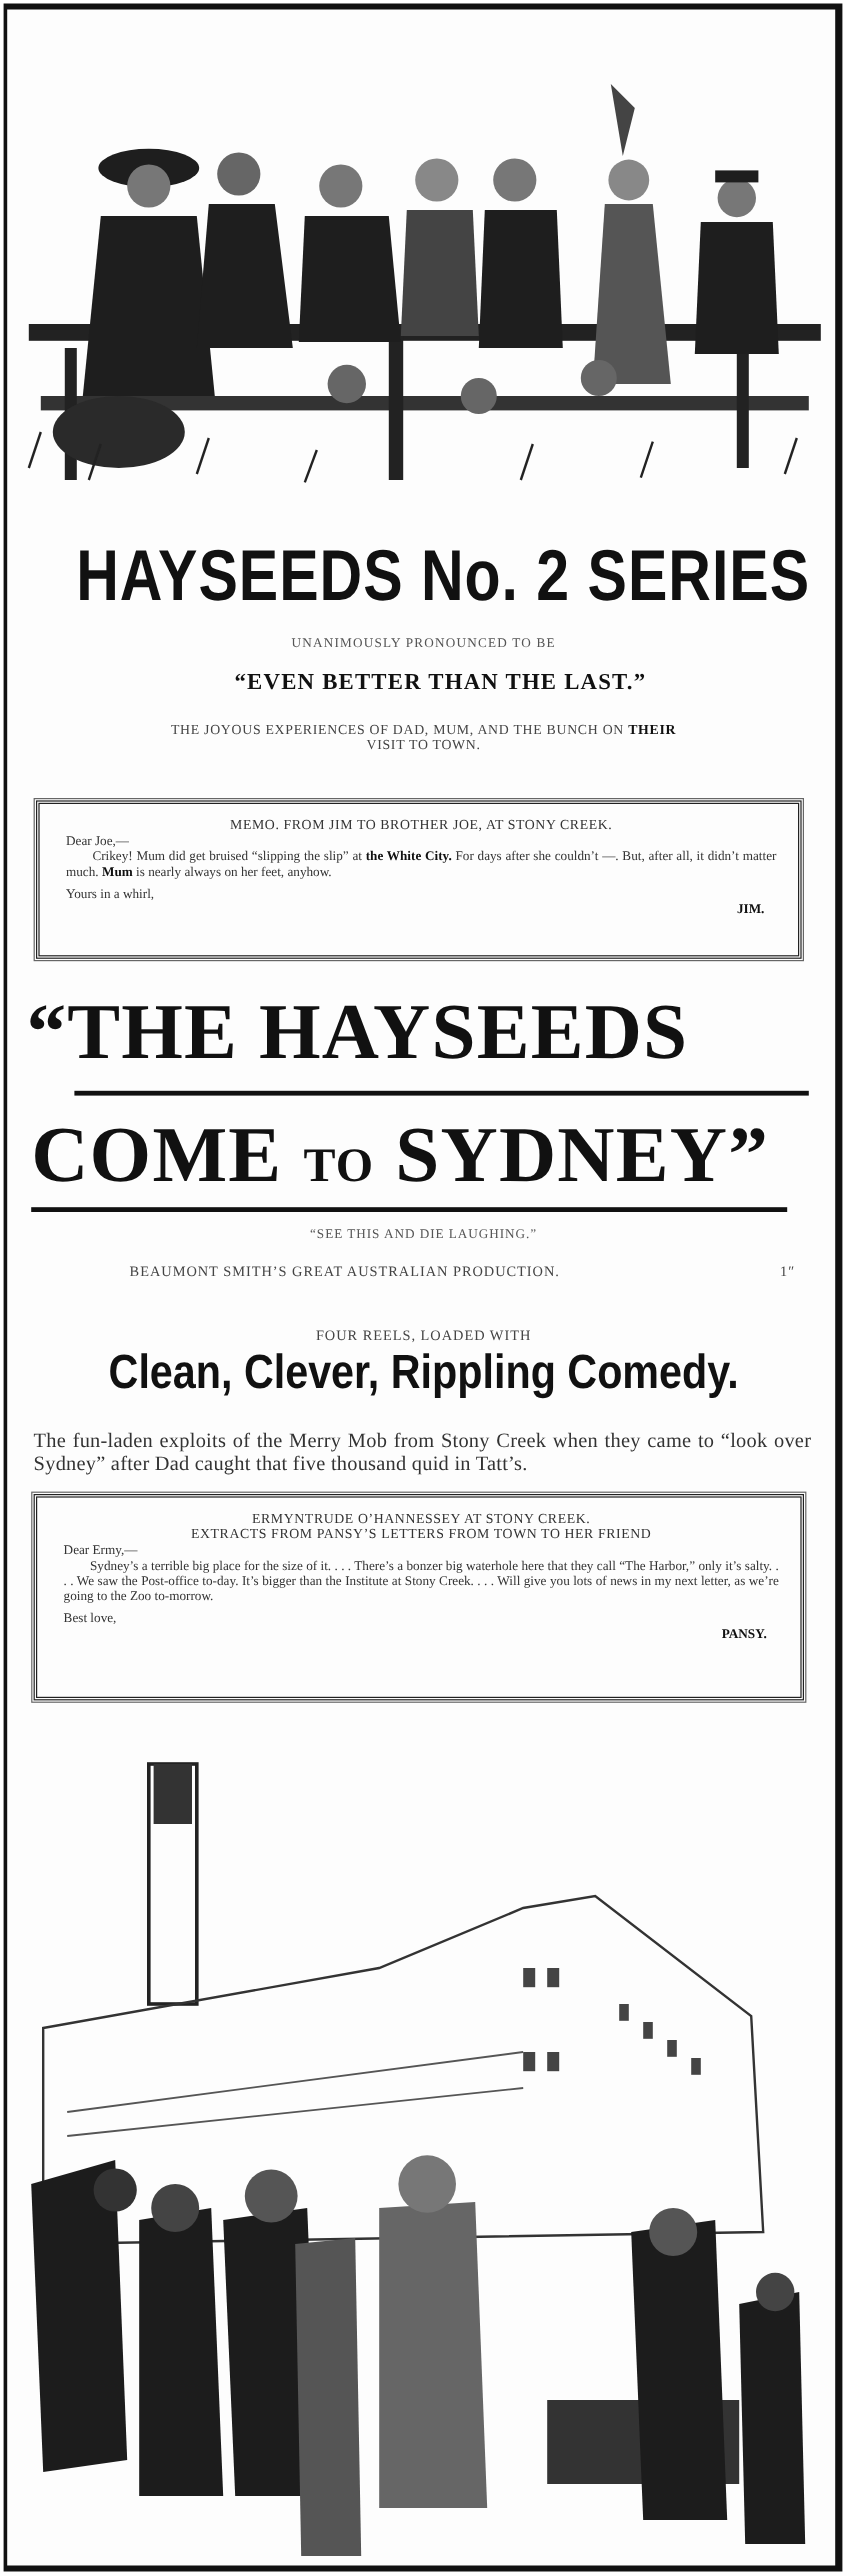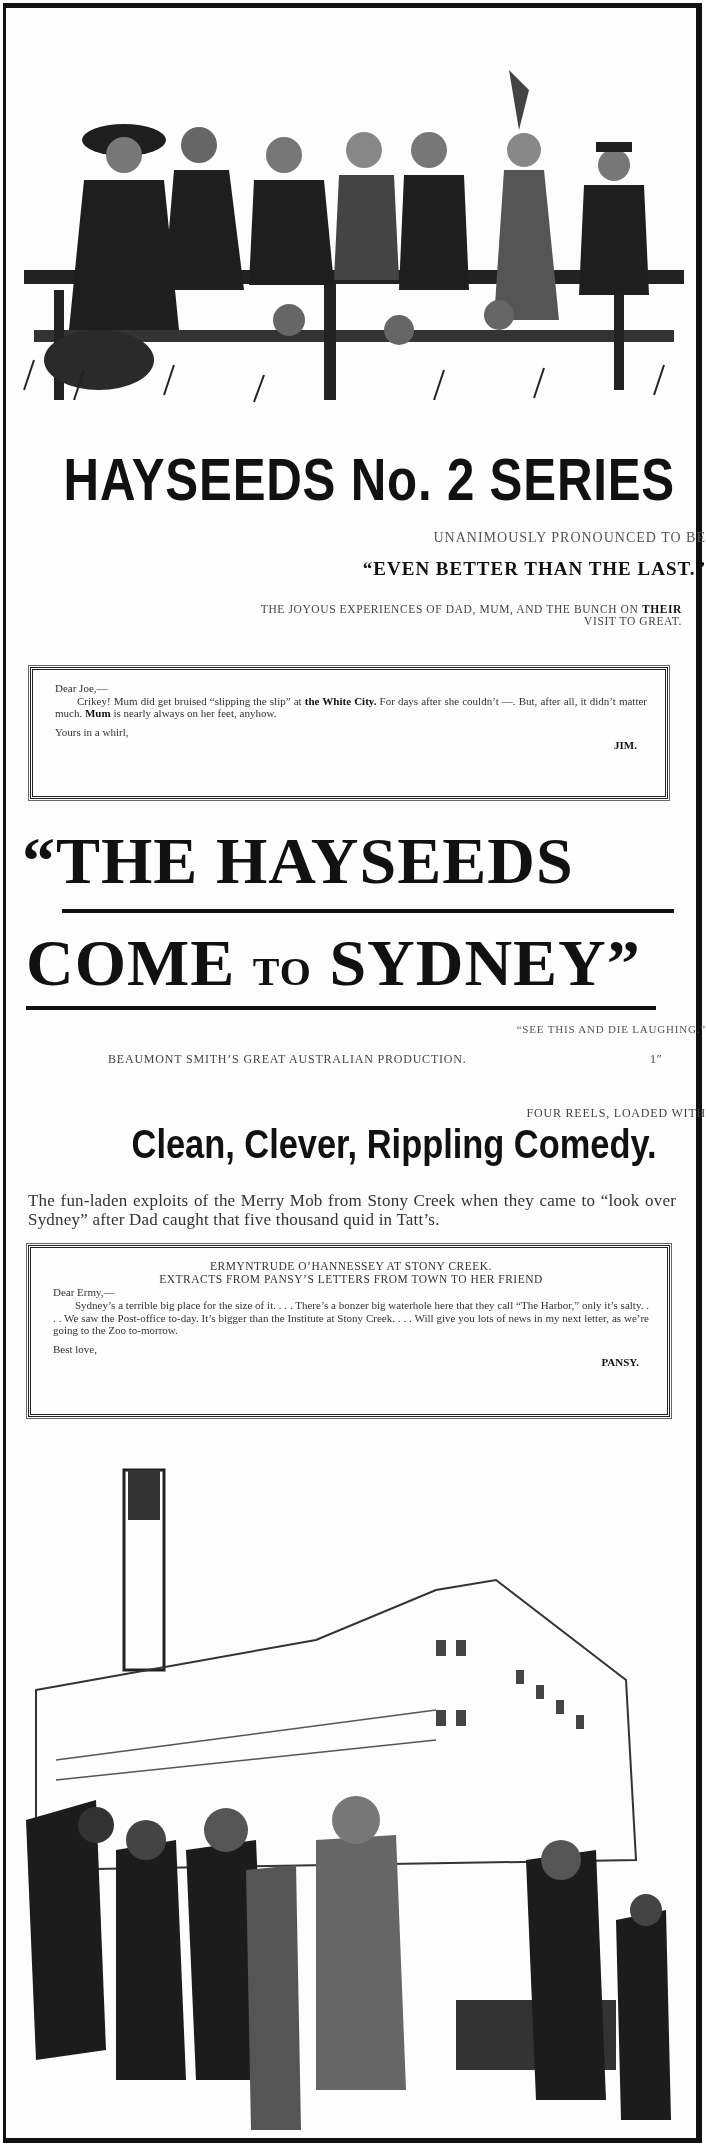--- a/index.html
+++ b/index.html
@@ -7,35 +7,35 @@
     body { position: relative; font-family: "Liberation Serif", "DejaVu Serif", serif; color: #111; }
 
     .frame {
       position: absolute; left: 3px; top: 3px; width: 699px; height: 2140px;
       border-top: 5px solid #111; border-left: 3px solid #111;
       border-right: 6px solid #111; border-bottom: 5px solid #111;
       background: #fdfdfd;
     }
 
     .abs { position: absolute; text-align: right; }
-    .center { text-align: right; left: 0; right: 0; }
+    .center { text-align: center; left: 0; right: 0; }
 
     
     .illus { position: absolute; overflow: hidden; }
     .illus svg { width: 100%; height: 100%; display: block; }
 
     
     .h-series {
       font-family: "Liberation Sans", "DejaVu Sans", sans-serif;
       font-weight: bold; font-size: 60px; letter-spacing: 1px;
       transform: scaleX(0.82); transform-origin: center;
       line-height: 1; color: #111; white-space: nowrap;
     }
     .small-caps {
-      font-size: 14px; letter-spacing: 1px; color: #555; text-transform: uppercase;
+      font-size: 11px; letter-spacing: 1px; color: #555; text-transform: uppercase;
     }
     .sub-bold {
       font-family: "Liberation Serif", serif; font-weight: bold; font-size: 19px;
       letter-spacing: 1px; color: #111;
     }
     .joyous { font-size: 11.5px; letter-spacing: 0.6px; color: #444; line-height: 1.05; }
     .joyous b { color: #111; }
 
     
     .box {
@@ -123,24 +123,25 @@
 <div class="abs center" style="top:450px;">
   <div class="h-series">HAYSEEDS No. 2 SERIES</div>
 </div>
 
 <div class="abs center small-caps" style="top:530px;">UNANIMOUSLY PRONOUNCED TO BE</div>
 
 <div class="abs center sub-bold" style="top:558px;padding-left:28px;">“EVEN BETTER THAN THE LAST.”</div>
 
 <div class="abs center joyous" style="top:603px; padding:0 24px;">
   <span>THE JOYOUS EXPERIENCES OF DAD, MUM, AND THE BUNCH ON </span><b>THEIR</b><br>
-  <span>VISIT TO GREAT.</span>
+  <span>VISIT TO TOWN.</span>
 </div>
 
 <div class="box" style="left:30px; top:667px; width:638px; height:132px;">
+  <p class="box-title">MEMO. FROM JIM TO BROTHER JOE, AT STONY CREEK.</p>
   <p>Dear Joe,—</p>
   <p class="indent">
     <span>Crikey! Mum did get bruised “slipping the slip” at </span><b>the White City.</b><span> For days after she couldn’t —. But, after all, it didn’t matter much. </span><b>Mum</b><span> is nearly always on her feet, anyhow.</span>
   </p>
   <p class="sign-1">Yours in a whirl,</p>
   <p class="sign-2">JIM.</p>
 </div>
 
 <div class="abs big-title" style="left:22px; top:828px;">“THE HAYSEEDS</div>
 <div class="rule" style="left:62px; top:909px; width:612px;"></div>

